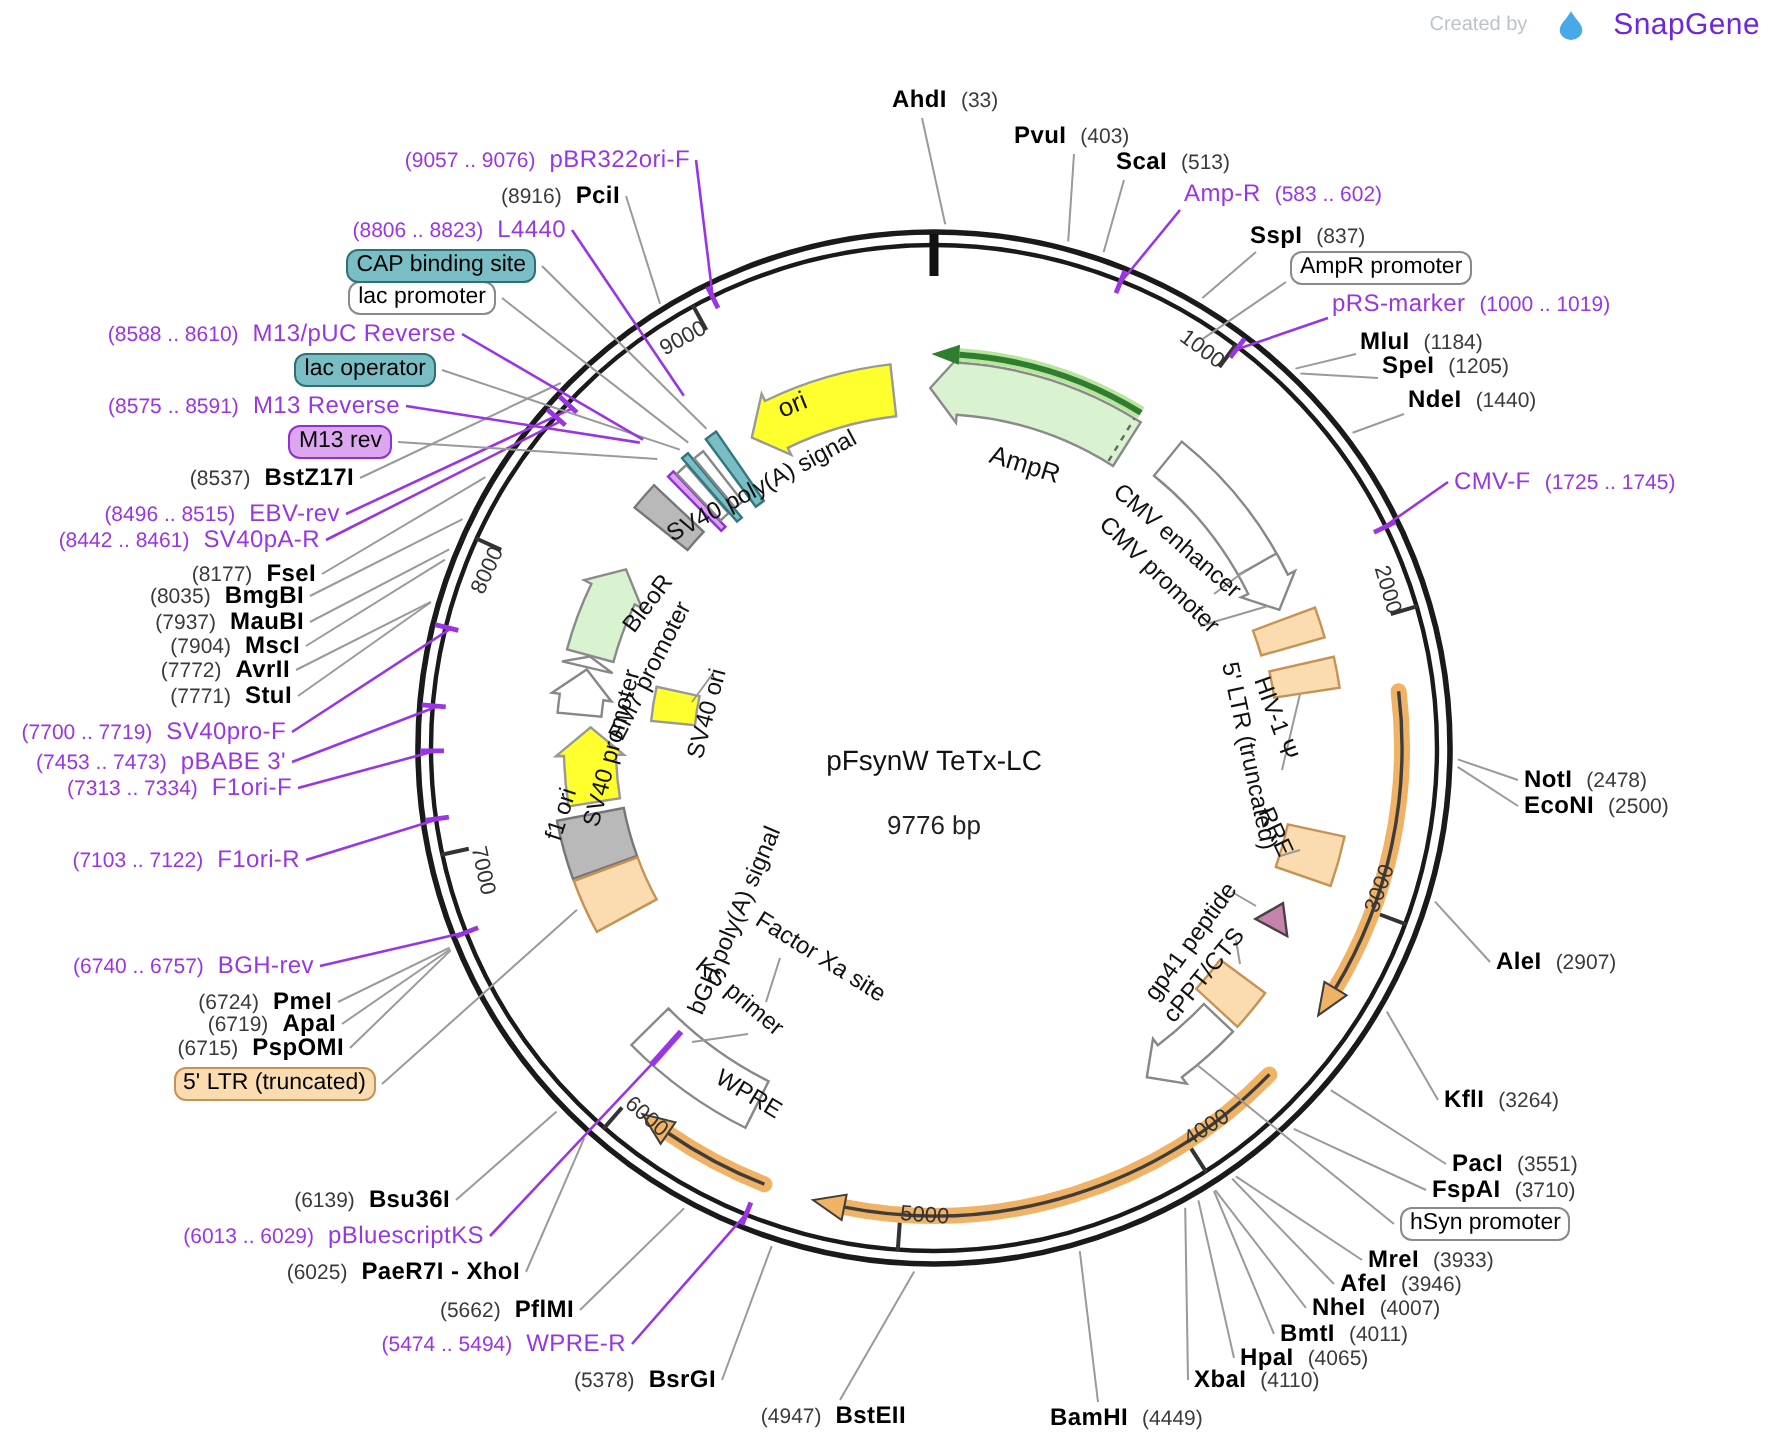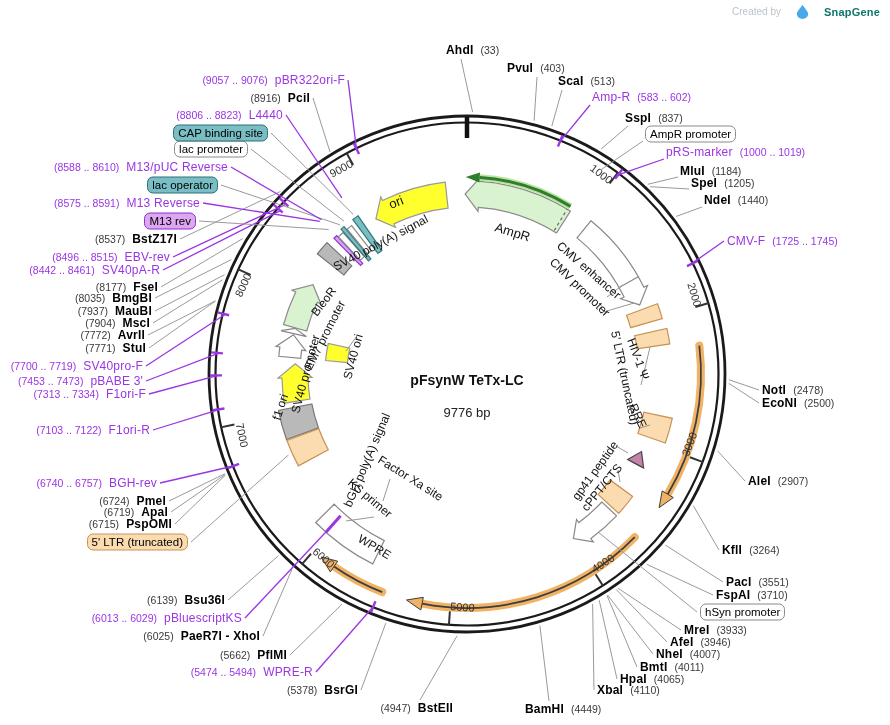--- a/index.html
+++ b/index.html
@@ -11,25 +11,25 @@
   .lbl .nm{font-weight:bold;color:#000;font-size:12px;letter-spacing:.2px;}
   .lbl .num{color:#3a3a3a;font-size:10.5px;text-align:center;}
   .lbl.p .nm{font-weight:normal;color:#9a35e3;}
   .lbl.p .num{color:#9a35e3;}
   .gapl{margin-left:7px;}
   .boxlbl{display:inline-block;border:1px solid #8a8a8a;border-radius:6px;padding:0 4px 1px 4px;background:#fff;color:#000;font-size:11.5px;}
   .bt .boxlbl{background:#79bec4;border-color:#2f6f75;}
   .bpx .boxlbl{background:#dca6f0;border-color:#8f2fd4;}
   .btn .boxlbl{background:#fadcb0;border-color:#c79354;}
   #title{position:absolute;left:467px;top:372px;transform:translateX(-50%);text-align:center;}
-  #title .t1{font-size:14px;font-weight:bold;color:#111;}
+  #title .t1{font-size:14px;font-weight:normal;color:#111;}
   #title .t2{font-size:13px;color:#222;margin-top:17px;}
   #watermark{position:absolute;top:4px;right:10px;display:flex;align-items:center;gap:15px;}
   #watermark .wm1{font-size:10px;color:#bcc3cb;}
-  #watermark .wm2{font-size:11px;font-weight:bold;color:#0f766e;letter-spacing:.2px;}
+  #watermark .wm2{font-size:15px;font-weight:normal;color:#6d28d9;letter-spacing:.2px;}
 </style>
 </head>
 <body>
 
 <div id="stage">
   <svg id="mapsvg" width="890" height="725">
       <circle cx="467" cy="374" r="258" fill="none" stroke="#1a1a1a" stroke-width="2.8"></circle>
       <circle cx="467" cy="374" r="251.5" fill="none" stroke="#1a1a1a" stroke-width="2.2"></circle>
       <line x1="467" y1="138" x2="467" y2="117" stroke="#111" stroke-width="4.5"></line>
       <path d="M 699.3 345.6 A 234 234 0 0 1 667.7 494.2" fill="none" stroke="#f0b264" stroke-width="8" stroke-linecap="round"></path>

